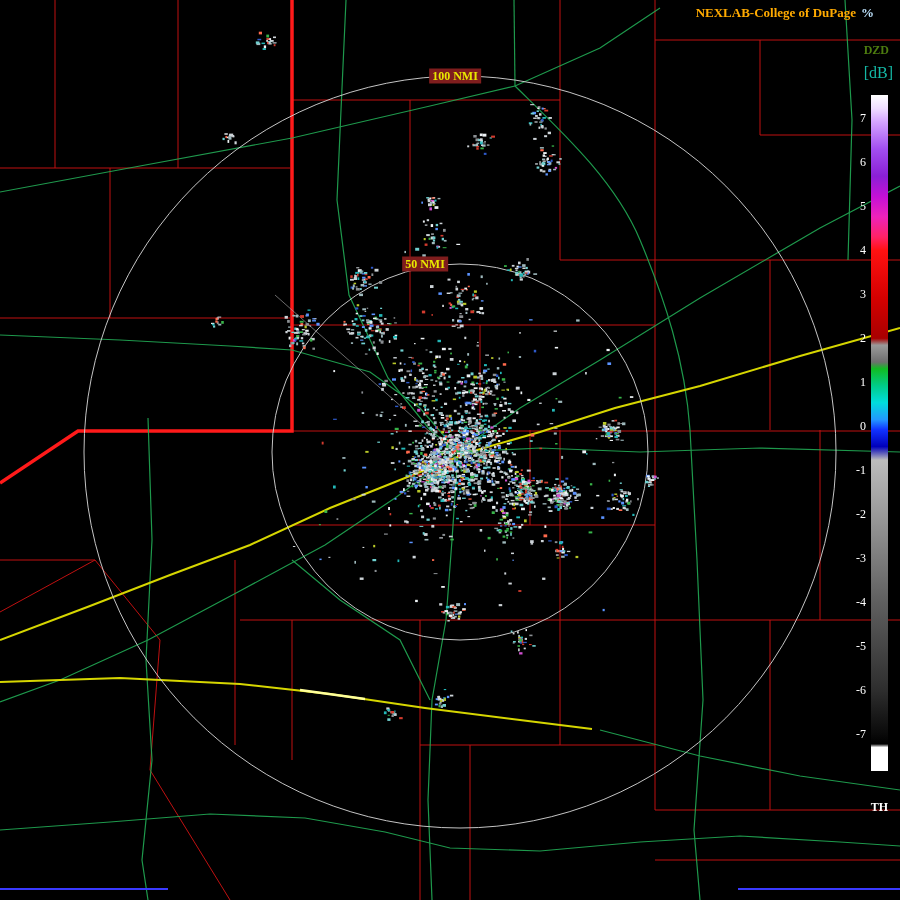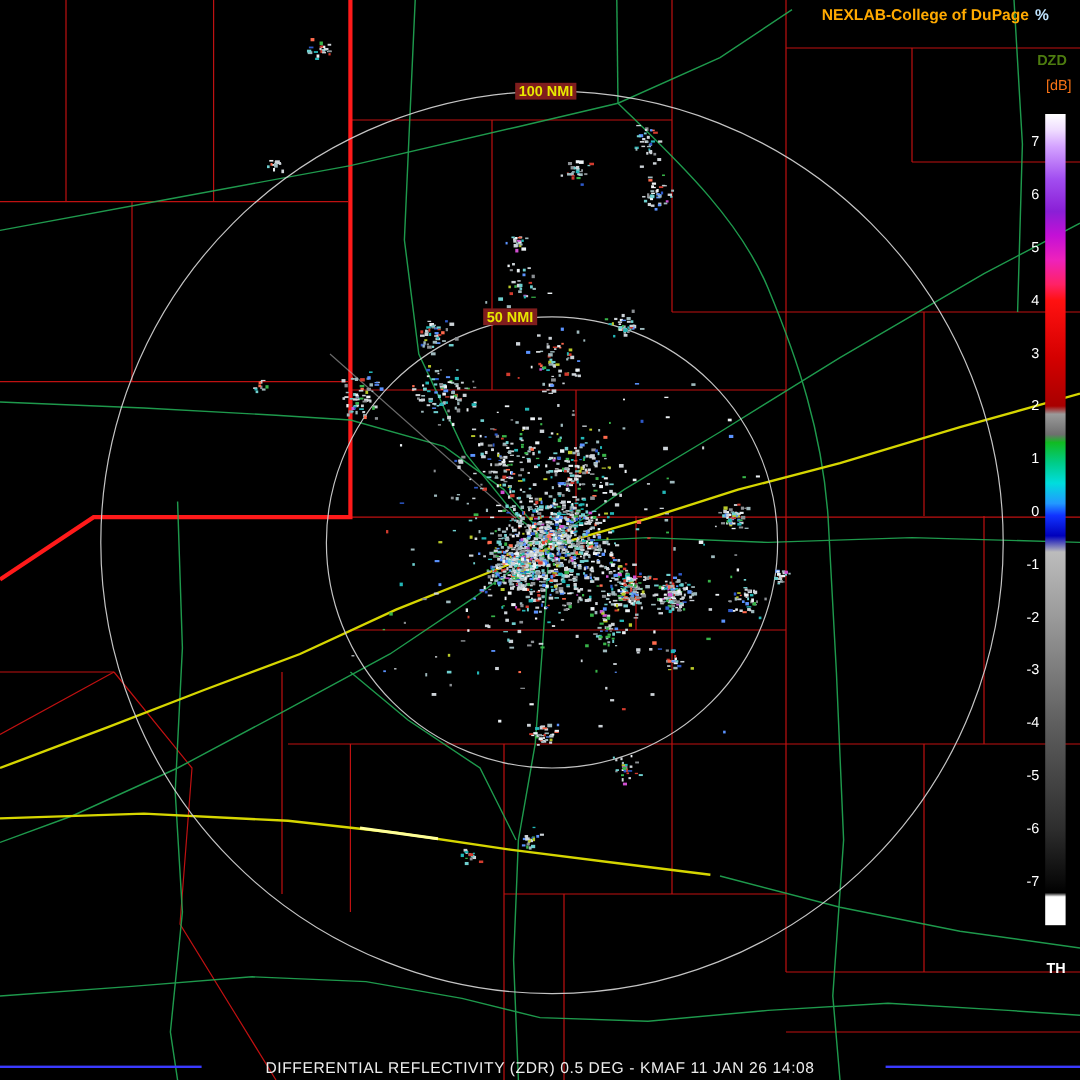--- a/index.html
+++ b/index.html
@@ -1,24 +1,24 @@
 <!DOCTYPE html>
 <html><head>
 <meta charset="utf-8">
 <style>
   html,body{margin:0;padding:0;background:#000;}
   .stage{
     position:relative;width:900px;height:900px;background:#000;overflow:hidden;
-    font-family:Liberation Sans, sans-serif;
+    font-family:Liberation Serif, serif;
   }
   svg.map{position:absolute;left:0;top:0;}
   .brand{position:absolute;top:5px;right:26px;color:#ffaa00;font-size:13px;font-weight:bold;white-space:nowrap;}
   .brand .logo{color:#bfe4ff;margin-left:5px;}
   .cb-title{position:absolute;top:43px;right:11px;color:#4d7c0f;font-size:12px;font-weight:bold;}
-  .cb-units{position:absolute;top:64px;right:7px;color:#f97316;font-size:12px;text-align:right;}
+  .cb-units{position:absolute;top:64px;right:7px;color:#14b8a6;font-size:16px;text-align:right;}
   .cb-bar{position:absolute;top:95px;left:871px;width:17px;height:676px;}
   .cb-tick{position:absolute;right:34px;color:#ffffff;font-size:12px;line-height:12px;transform:translateY(-50%);}
   .cb-th{position:absolute;top:760px;right:12px;color:#ffffff;font-size:12px;font-weight:bold;margin-top:40px;}
   .ring-label{
     position:absolute;color:#e8e800;font-size:12px;font-weight:bold;
     transform:translate(-50%,-50%);background:#7f1d1d;padding:0 3px;white-space:nowrap;
   }
   .footer-caption{
     position:absolute;bottom:3px;left:50%;transform:translateX(-50%);
     color:#ededed;font-size:13px;letter-spacing:0.5px;white-space:nowrap;
@@ -2761,15 +2761,14 @@
       <div class="cb-tick" style="top: 690px;">-6</div>
       <div class="cb-tick" style="top: 734px;">-7</div>
     </div>
   <div class="cb-th">TH</div>
 
   <div class="ring-label" style="left:455px;top:76px;">100 NMI</div>
   <div class="ring-label" style="left:425px;top:264px;">50 NMI</div>
 
   <div class="footer-line left"></div>
   <div class="footer-line right"></div>
-  <div class="footer-caption">DIFFERENTIAL REFLECTIVITY (ZDR) 0.5 DEG - KMAF 11 JAN 26 14:08</div>
 
 </div>
 
 </body></html>

